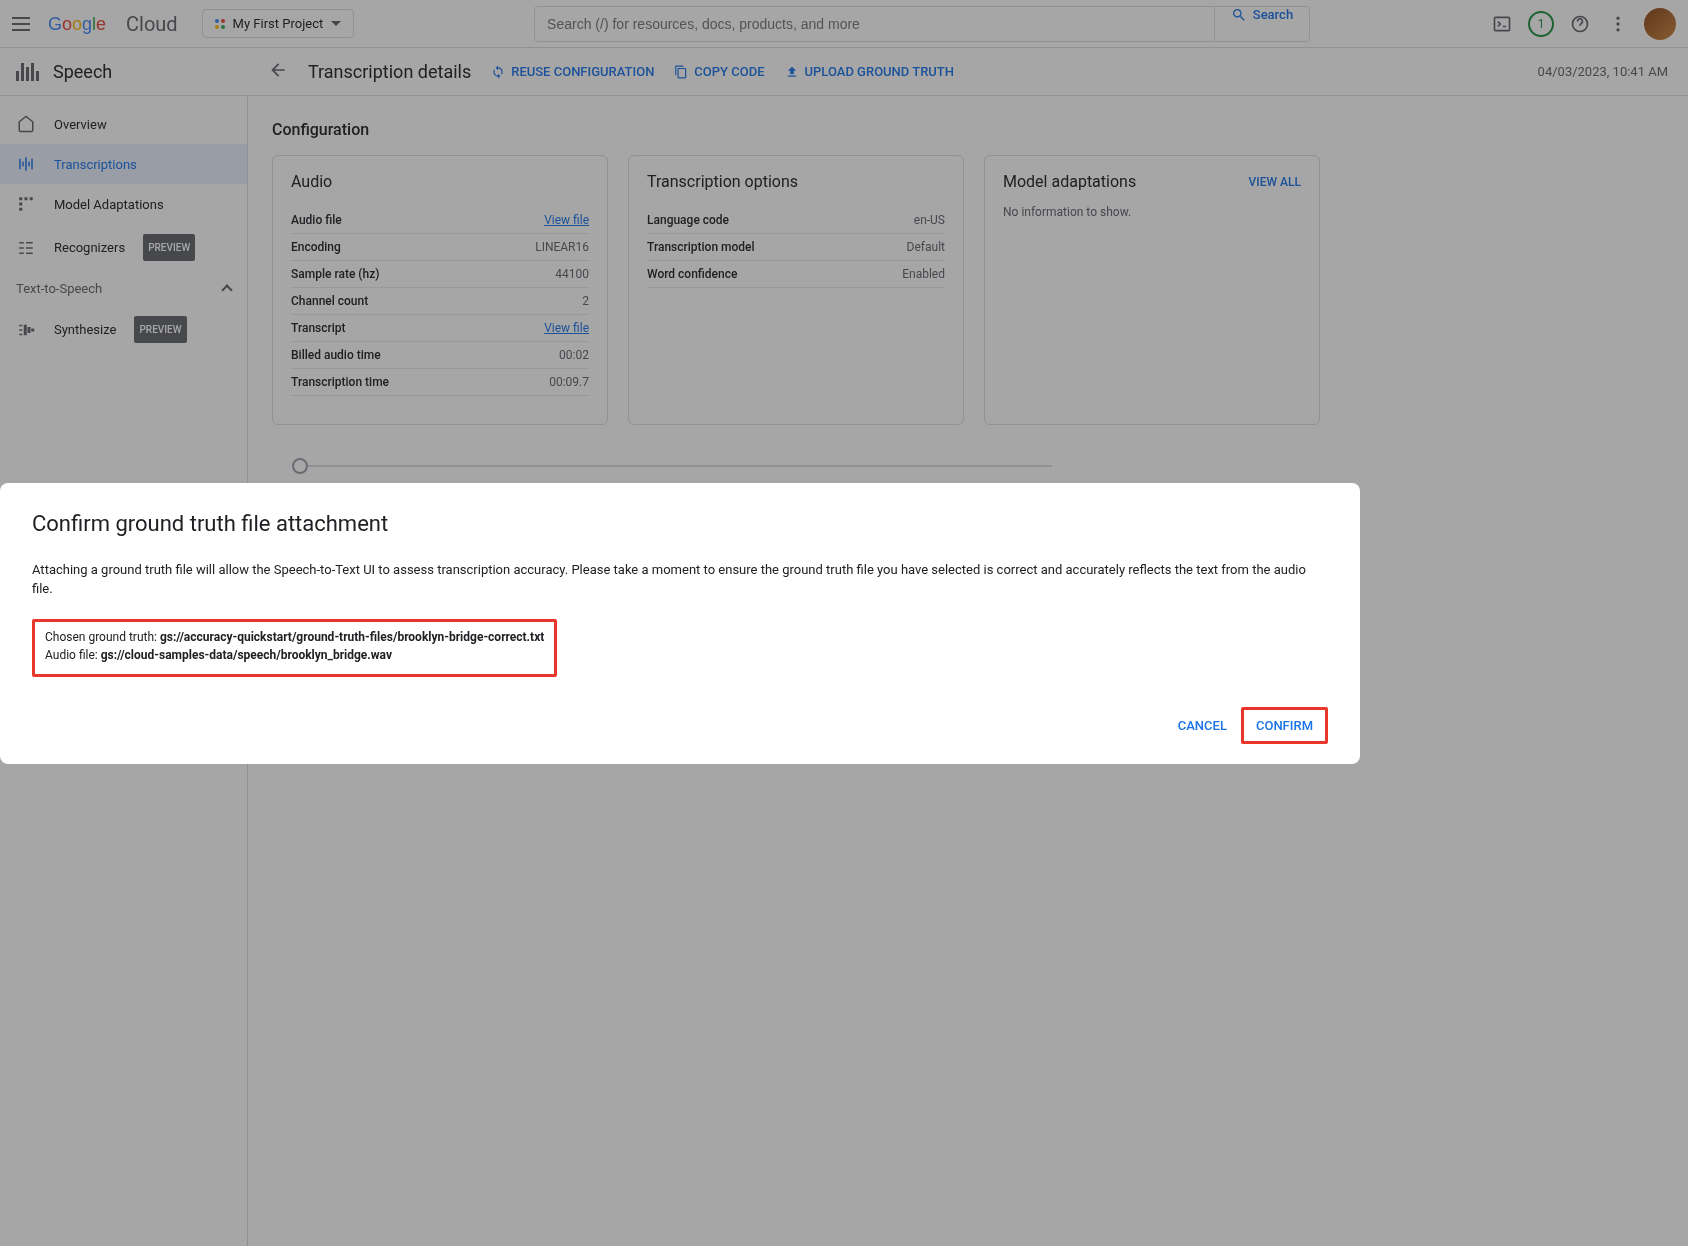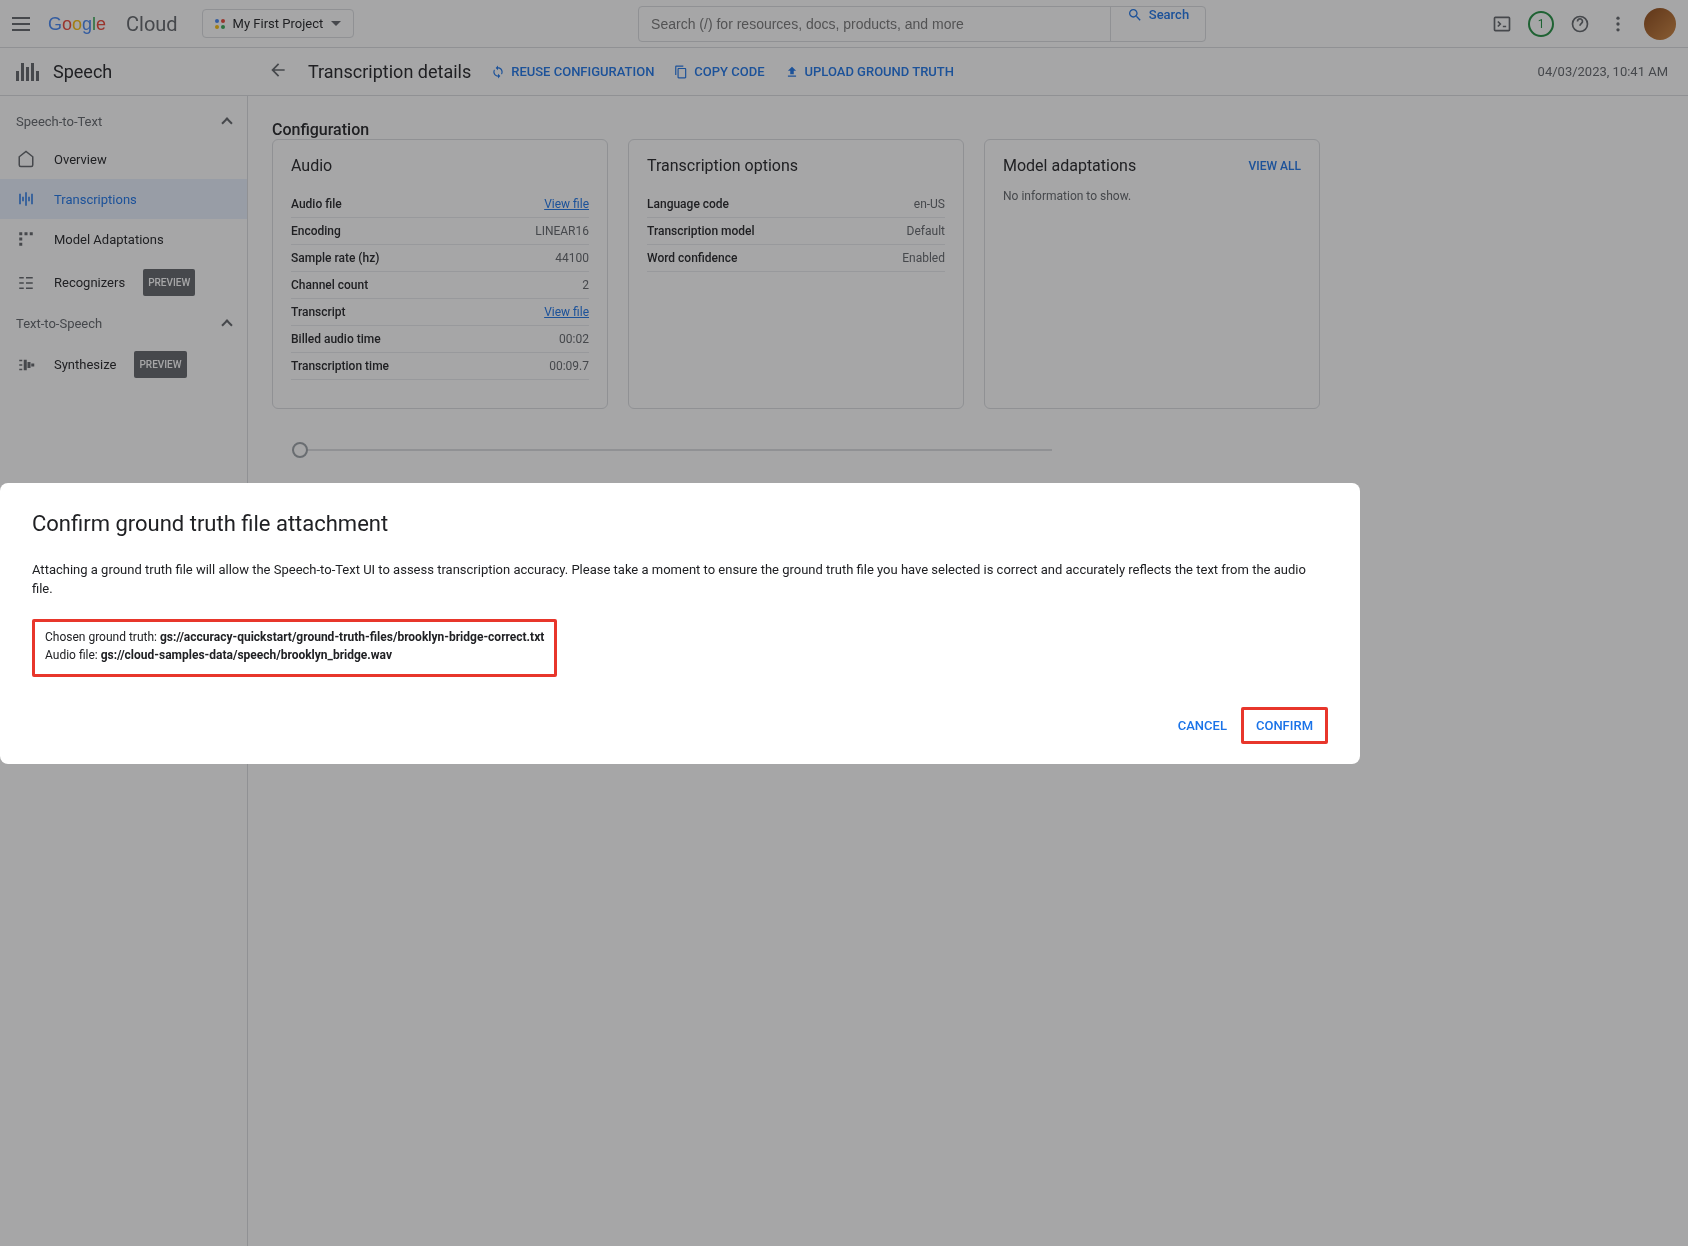--- a/index.html
+++ b/index.html
@@ -6,21 +6,21 @@
     body { font-family: 'Google Sans', Roboto, Arial, sans-serif; font-size: 13px; color: #202124; background: #fff; overflow: hidden; }
     
     .top-header { height: 48px; border-bottom: 1px solid #dadce0; display: flex; align-items: center; padding: 14px 12px; gap: 12px; }
     .menu-icon { width: 24px; height: 24px; cursor: pointer; display: flex; flex-direction: column; justify-content: center; gap: 4px; }
     .menu-icon span { height: 2px; background: #5f6368; width: 18px; }
     .logo { display: flex; align-items: center; gap: 4px; font-size: 20px; }
     .project-selector { display: flex; align-items: center; gap: 8px; border: 1px solid #dadce0; border-radius: 4px; padding: 6px 12px; cursor: pointer; margin-left: 12px; }
     .project-dots { display: grid; grid-template-columns: 1fr 1fr; gap: 2px; }
     .project-dots span { width: 4px; height: 4px; border-radius: 50%; }
     .search-wrap { flex: 1; display: flex; justify-content: center; }
-    .search-box { display: flex; align-items: center; border: 1px solid #dadce0; border-radius: 4px; width: 568px; height: 36px; }
+    .search-box { display: flex; align-items: center; border: 1px solid #dadce0; border-radius: 4px; width: 776px; height: 36px; }
     .search-input { flex: 1; border: none; outline: none; padding: 0 12px; font-size: 14px; background: transparent; }
     .search-btn { display: flex; align-items: flex-start; gap: 6px; border-left: 1px solid #dadce0; padding: 0 16px; height: 100%; color: #1a73e8; cursor: pointer; font-weight: 500; }
     .header-right { display: flex; align-items: center; gap: 14px; }
     .header-icon { width: 24px; height: 24px; cursor: pointer; display: flex; align-items: center; justify-content: center; color: #5f6368; }
     .badge-one { width: 26px; height: 26px; border: 2px solid #1e8e3e; border-radius: 50%; display: flex; align-items: center; justify-content: center; font-size: 12px; color: #1e8e3e; }
     .avatar { width: 32px; height: 32px; border-radius: 50%; background: linear-gradient(135deg, #8b4513, #cd853f); }
     
     .subheader { height: 48px; border-bottom: 1px solid #dadce0; display: flex; align-items: center; }
     .subheader-left { width: 248px; display: flex; align-items: center; gap: 14px; padding: 0 16px; }
     .speech-icon { display: flex; align-items: flex-end; gap: 2px; height: 18px;}
@@ -35,21 +35,21 @@
     .body-wrap { display: flex; height: calc(100vh - 96px); }
     .sidebar { width: 248px; border-right: 1px solid #dadce0; padding-top: 8px; }
     .sidebar-section { padding: 10px 16px; font-size: 13px; color: #5f6368; display: flex; justify-content: space-between; align-items: center; }
     .sidebar-item { padding: 10px 16px 10px 16px; display: flex; align-items: center; gap: 18px; cursor: pointer; font-size: 13px; }
     .sidebar-item.active { background: #e8f0fe; color: #1a73e8; }
     .sidebar-item.active .sb-icon { color: #1a73e8; }
     .sb-icon { width: 20px; height: 20px; color: #5f6368; display: flex; align-items: center; justify-content: center; }
     .preview-badge { background: #5f6368; color: #fff; font-size: 10px; padding: 8px 5px; border-radius: 2px; font-weight: 500; }
     
     .main { flex: 1; padding: 24px 24px; overflow-y: auto; }
-    .section-title { font-size: 16px; font-weight: 500; margin-bottom: 0; }
+    .section-title { font-size: 16px; font-weight: 500; margin-bottom: 16px; }
     .cards { display: flex; gap: 20px; margin-bottom: 40px; }
     .card { border: 1px solid #dadce0; border-radius: 6px; width: 336px; padding: 16px 18px; min-height: 270px; }
     .card-title { font-size: 16px; margin-bottom: 16px; }
     .card-row { display: flex; justify-content: space-between; padding: 6px 0; border-bottom: 1px solid #e8eaed; font-size: 12px; }
     .card-row-label { font-weight: 500; }
     .card-row-value { color: #5f6368; }
     .card-link { color: #1a73e8; text-decoration: underline; cursor: pointer; }
     .card-header-row { display: flex; justify-content: space-between; align-items: center; margin-bottom: 14px; }
     .view-all { color: #1a73e8; font-size: 12px; font-weight: 500; cursor: pointer; }
     .no-info { color: #5f6368; font-size: 12px; }
@@ -187,24 +187,20 @@
           <path d="M9 16h6v-6h4l-7-7-7 7h4zm-4 2h14v2H5z"></path>
         </svg>
       <span>UPLOAD GROUND TRUTH</span>
     </div>
     <span class="timestamp">04/03/2023, 10:41 AM</span>
   </div>
 </div>
 
 <div class="body-wrap">
   <div class="sidebar">
-    <div class="sidebar-section">
-      <span>Speech-to-Text</span>
-      <span class="chevron chevron-up"></span>
-    </div>
     <div class="sidebar-item">
       <div class="sb-icon">
           <svg width="18" height="18" viewBox="0 0 24 24" fill="none" stroke="currentColor" stroke-width="2">
             <path d="M3 9l9-7 9 7v11a2 2 0 01-2 2H5a2 2 0 01-2-2z"></path>
           </svg>
         </div>
       <span>Overview</span>
     </div>
     <div class="sidebar-item active">
       <div class="sb-icon">

